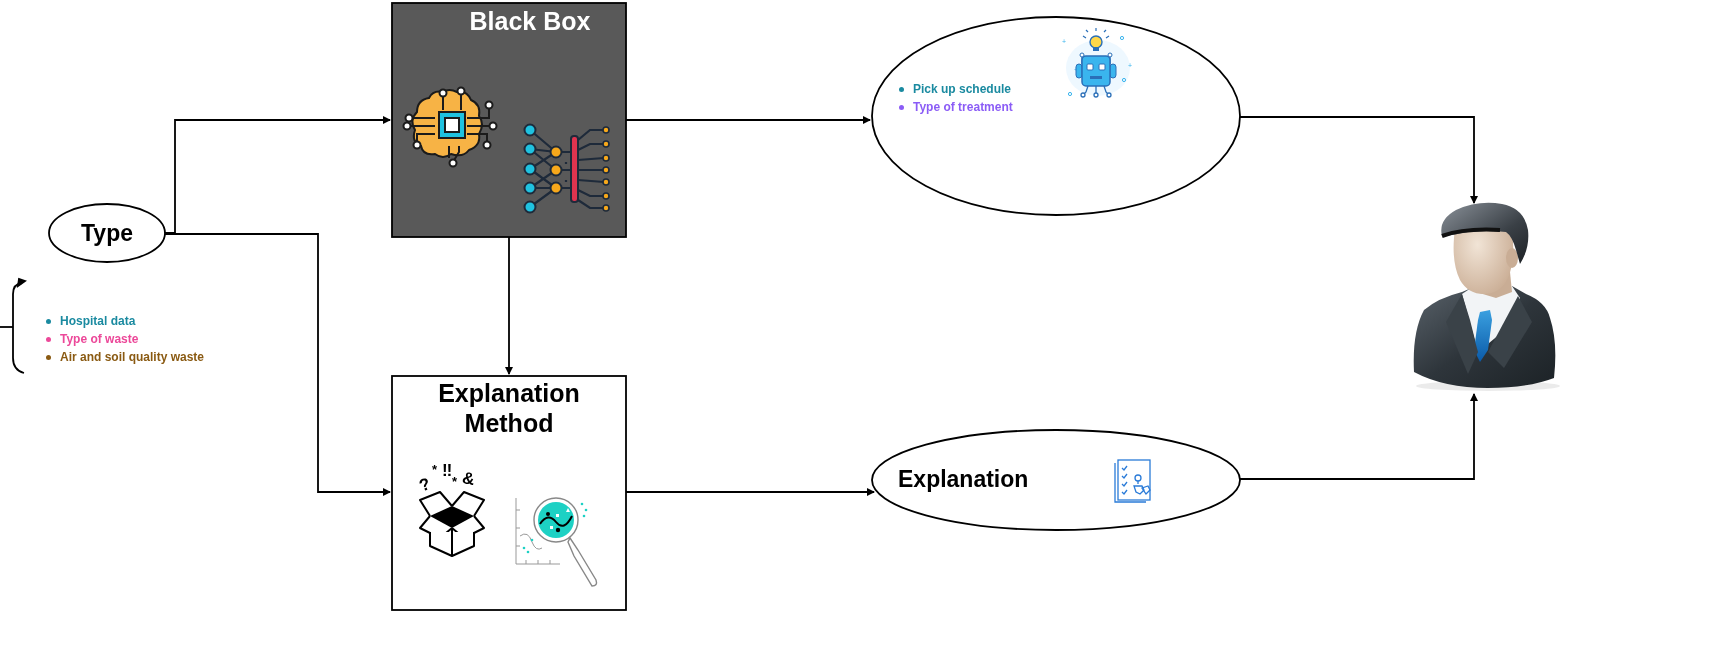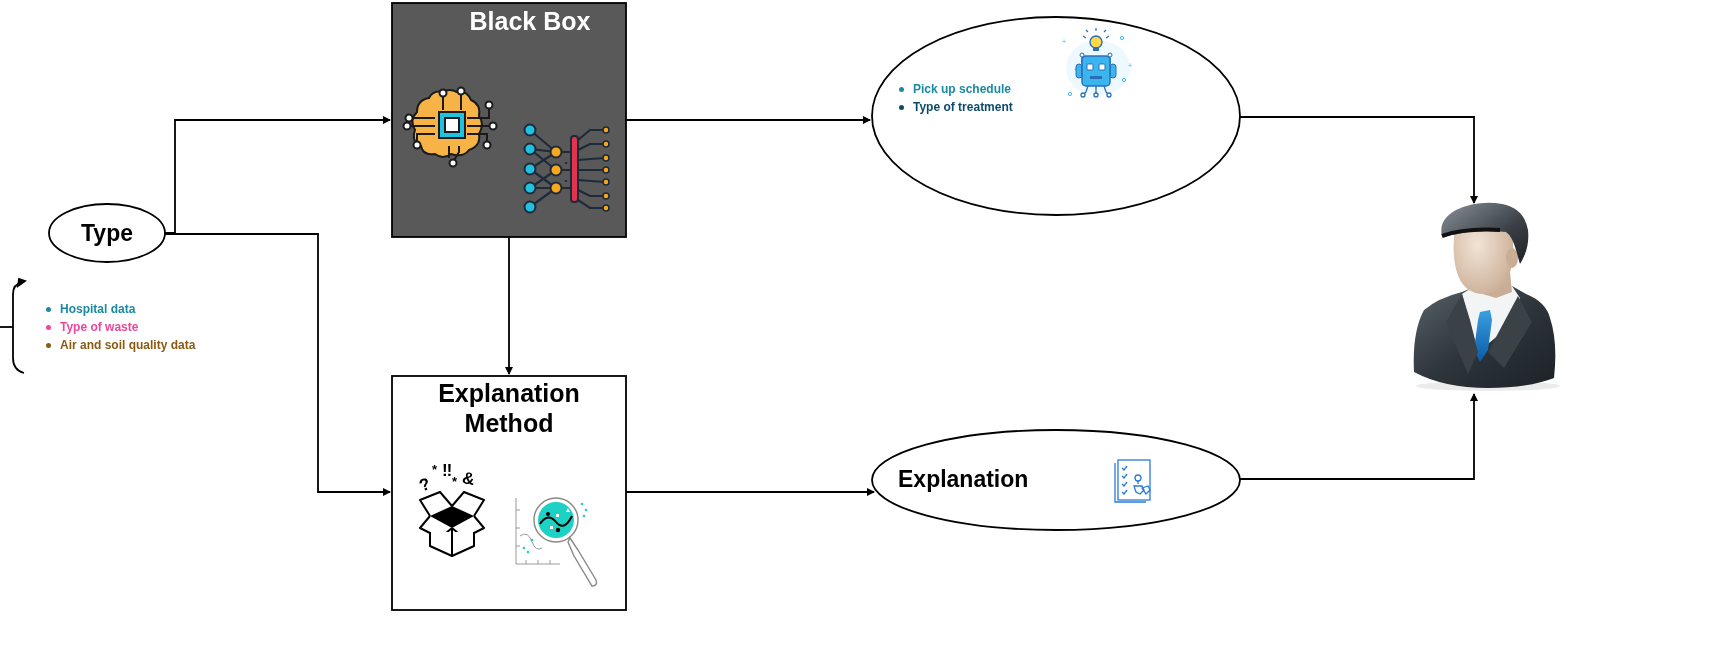--- a/index.html
+++ b/index.html
@@ -232,33 +232,33 @@
 
     <ellipse cx="104" cy="56" rx="6" ry="10" fill="#c9ad95"></ellipse>
 
     <path d="M34,34 Q30,18 48,8 Q70,-2 94,2 Q116,6 120,28 Q122,46 112,62 L108,48 Q104,34 98,30 Q80,28 60,30 Q40,34 34,34 z" fill="url(#hair)"></path>
     <path d="M34,34 Q56,26 92,28" fill="none" stroke="#111" stroke-width="4"></path>
   </g>
 </svg>
 
 <div class="abs node-label" style="left:49px; top:218px; width:116px; text-align:center; font-size:23px; line-height:30px;">Type</div>
 
-<ul class="abs bullets" style="left:44px; top:300px;">
+<ul class="abs bullets" style="left:44px; top:312px;">
   <li style="color:#1a8aa0"><span>Hospital data</span></li>
   <li style="color:#ec4899"><span>Type of waste</span></li>
-  <li style="color:#8a5a12"><span>Air and soil quality data</span></li>
+  <li style="color:#8a5a12"><span>Air and soil quality waste</span></li>
 </ul>
 
 <div class="abs title-white" style="left:392px; top:6px; width:276px;">
   <div>Black Box</div>
 </div>
 
 <div class="abs title-black" style="left:392px; top:378px; width:234px;">
   <div>Explanation</div>
   <div>Method</div>
 </div>
 
 <ul class="abs bullets" style="left:897px; top:80px; width:330px;">
   <li style="color:#1a8aa0"><span>Pick up schedule</span></li>
-  <li style="color:#0c4a6e"><span>Type of treatment</span></li>
+  <li style="color:#8b5cf6"><span>Type of treatment</span></li>
 </ul>
 
 <div class="abs node-label" style="left:898px; top:464px; font-size:23px; line-height:30px;">Explanation</div>
 
 </body></html>

